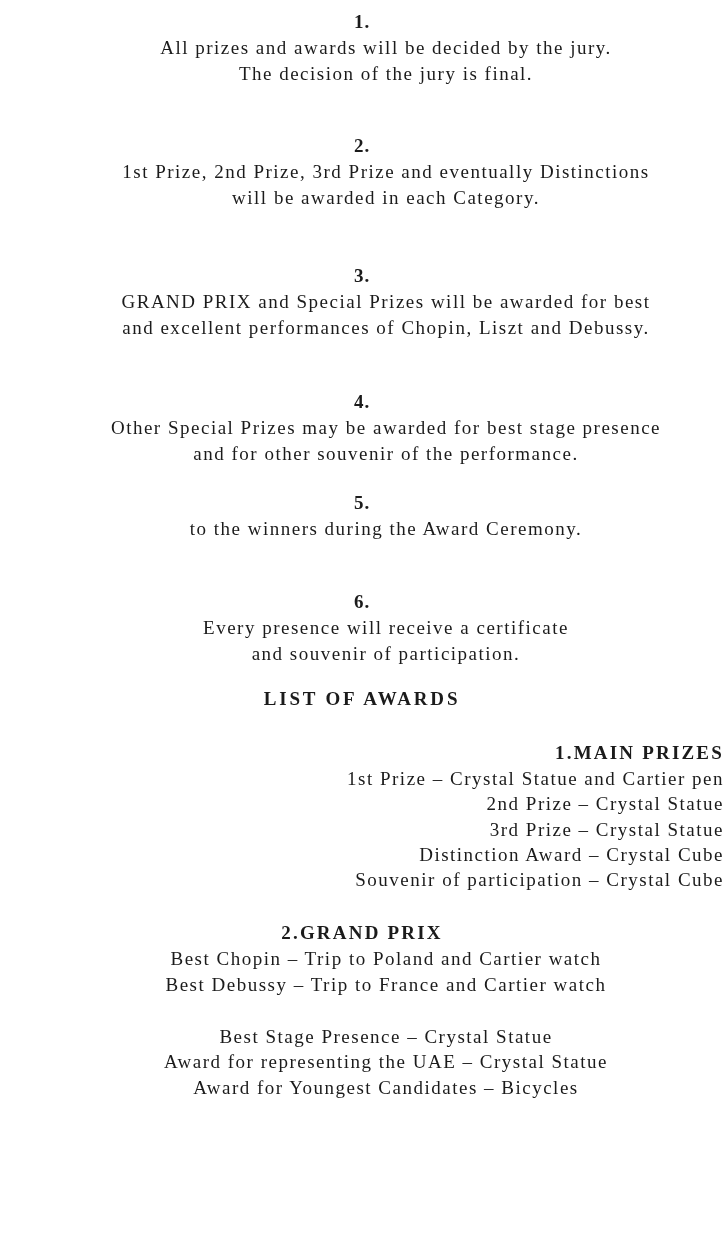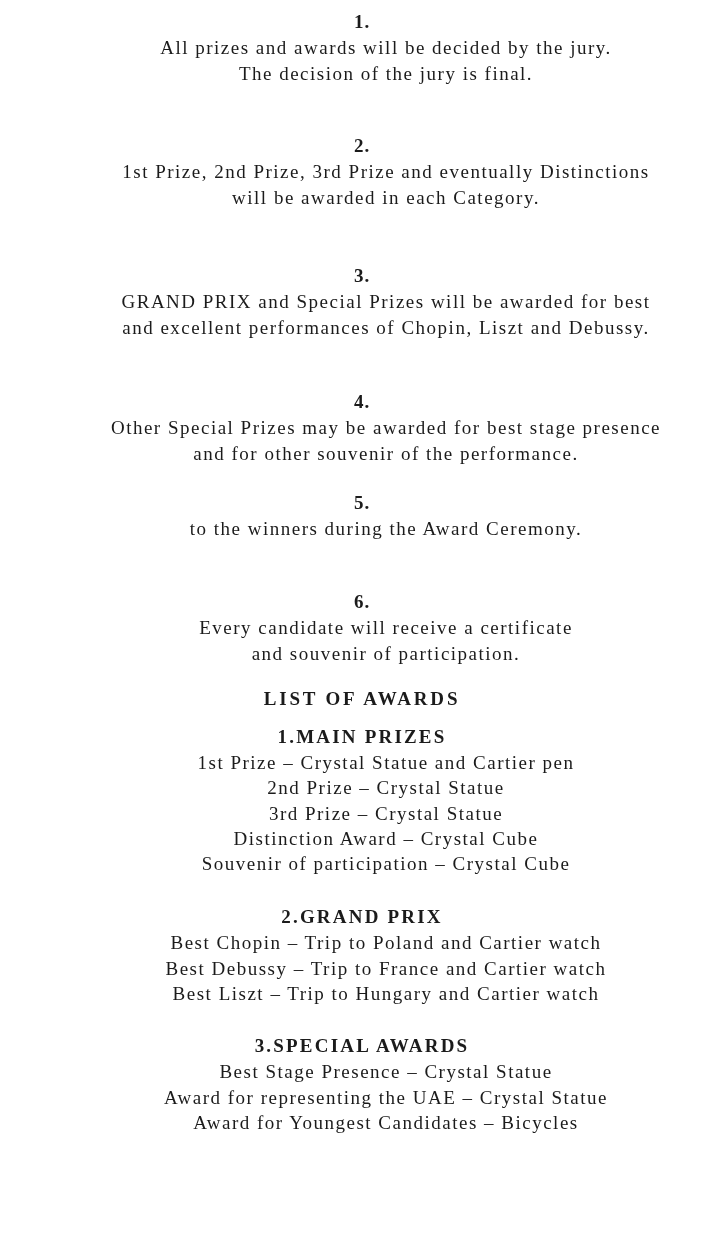--- a/index.html
+++ b/index.html
@@ -29,28 +29,28 @@
     letter-spacing: 1px;
   }
   .rule { margin: 0; }
   .rule-1 { margin-bottom: 46px; }
   .rule-2 { margin-bottom: 52px; }
   .rule-3 { margin-bottom: 48px; }
   .rule-4 { margin-bottom: 23px; }
   .rule-5 { margin-bottom: 47px; }
   .rule-6 { margin-bottom: 19px; }
   .awards-title {
-    margin: 0 0 12px 0;
+    margin: 0 0 28px 0;
     font-size: 19px;
     font-weight: bold;
     line-height: 26px;
     letter-spacing: 2.8px;
   }
   .award-section { margin: 0; }
-  .award-section-1 { margin-bottom: 11px; }
+  .award-section-1 { margin-bottom: 11px; text-align: right; }
   .award-section-2 { margin-bottom: 27px; margin-top: 28px; }
   .award-heading {
     margin: 0;
     font-size: 19px;
     font-weight: bold;
     line-height: 26px;
     letter-spacing: 2.2px;
   }
 </style>
 </head>
@@ -82,42 +82,40 @@
     <div class="rule-line">and for other souvenir of the performance.</div>
   </section>
 
   <section class="rule rule-5">
     <div class="rule-num">5.</div>
     <div class="rule-line">to the winners during the Award Ceremony.</div>
   </section>
 
   <section class="rule rule-6">
     <div class="rule-num">6.</div>
-    <div class="rule-line">Every candidate will receive a certificate</div>
+    <div class="rule-line">Every presence will receive a certificate</div>
     <div class="rule-line">and souvenir of participation.</div>
   </section>
 
   <h2 class="awards-title">LIST OF AWARDS</h2>
 
   <section class="award-section award-section-1">
     <h3 class="award-heading">1.MAIN PRIZES</h3>
     <div class="award-item">1st Prize – Crystal Statue and Cartier pen</div>
     <div class="award-item">2nd Prize – Crystal Statue</div>
     <div class="award-item">3rd Prize – Crystal Statue</div>
     <div class="award-item">Distinction Award – Crystal Cube</div>
     <div class="award-item">Souvenir of participation – Crystal Cube</div>
   </section>
 
   <section class="award-section award-section-2">
     <h3 class="award-heading">2.GRAND PRIX</h3>
     <div class="award-item">Best Chopin – Trip to Poland and Cartier watch</div>
     <div class="award-item">Best Debussy – Trip to France and Cartier watch</div>
-    <div class="award-item">Best Liszt – Trip to Hungary and Cartier watch</div>
   </section>
 
   <section class="award-section award-section-3">
-    <h3 class="award-heading">3.SPECIAL AWARDS</h3>
     <div class="award-item">Best Stage Presence – Crystal Statue</div>
     <div class="award-item">Award for representing the UAE – Crystal Statue</div>
     <div class="award-item">Award for Youngest Candidates – Bicycles</div>
   </section>
 
 </div>
 
 </body></html>

